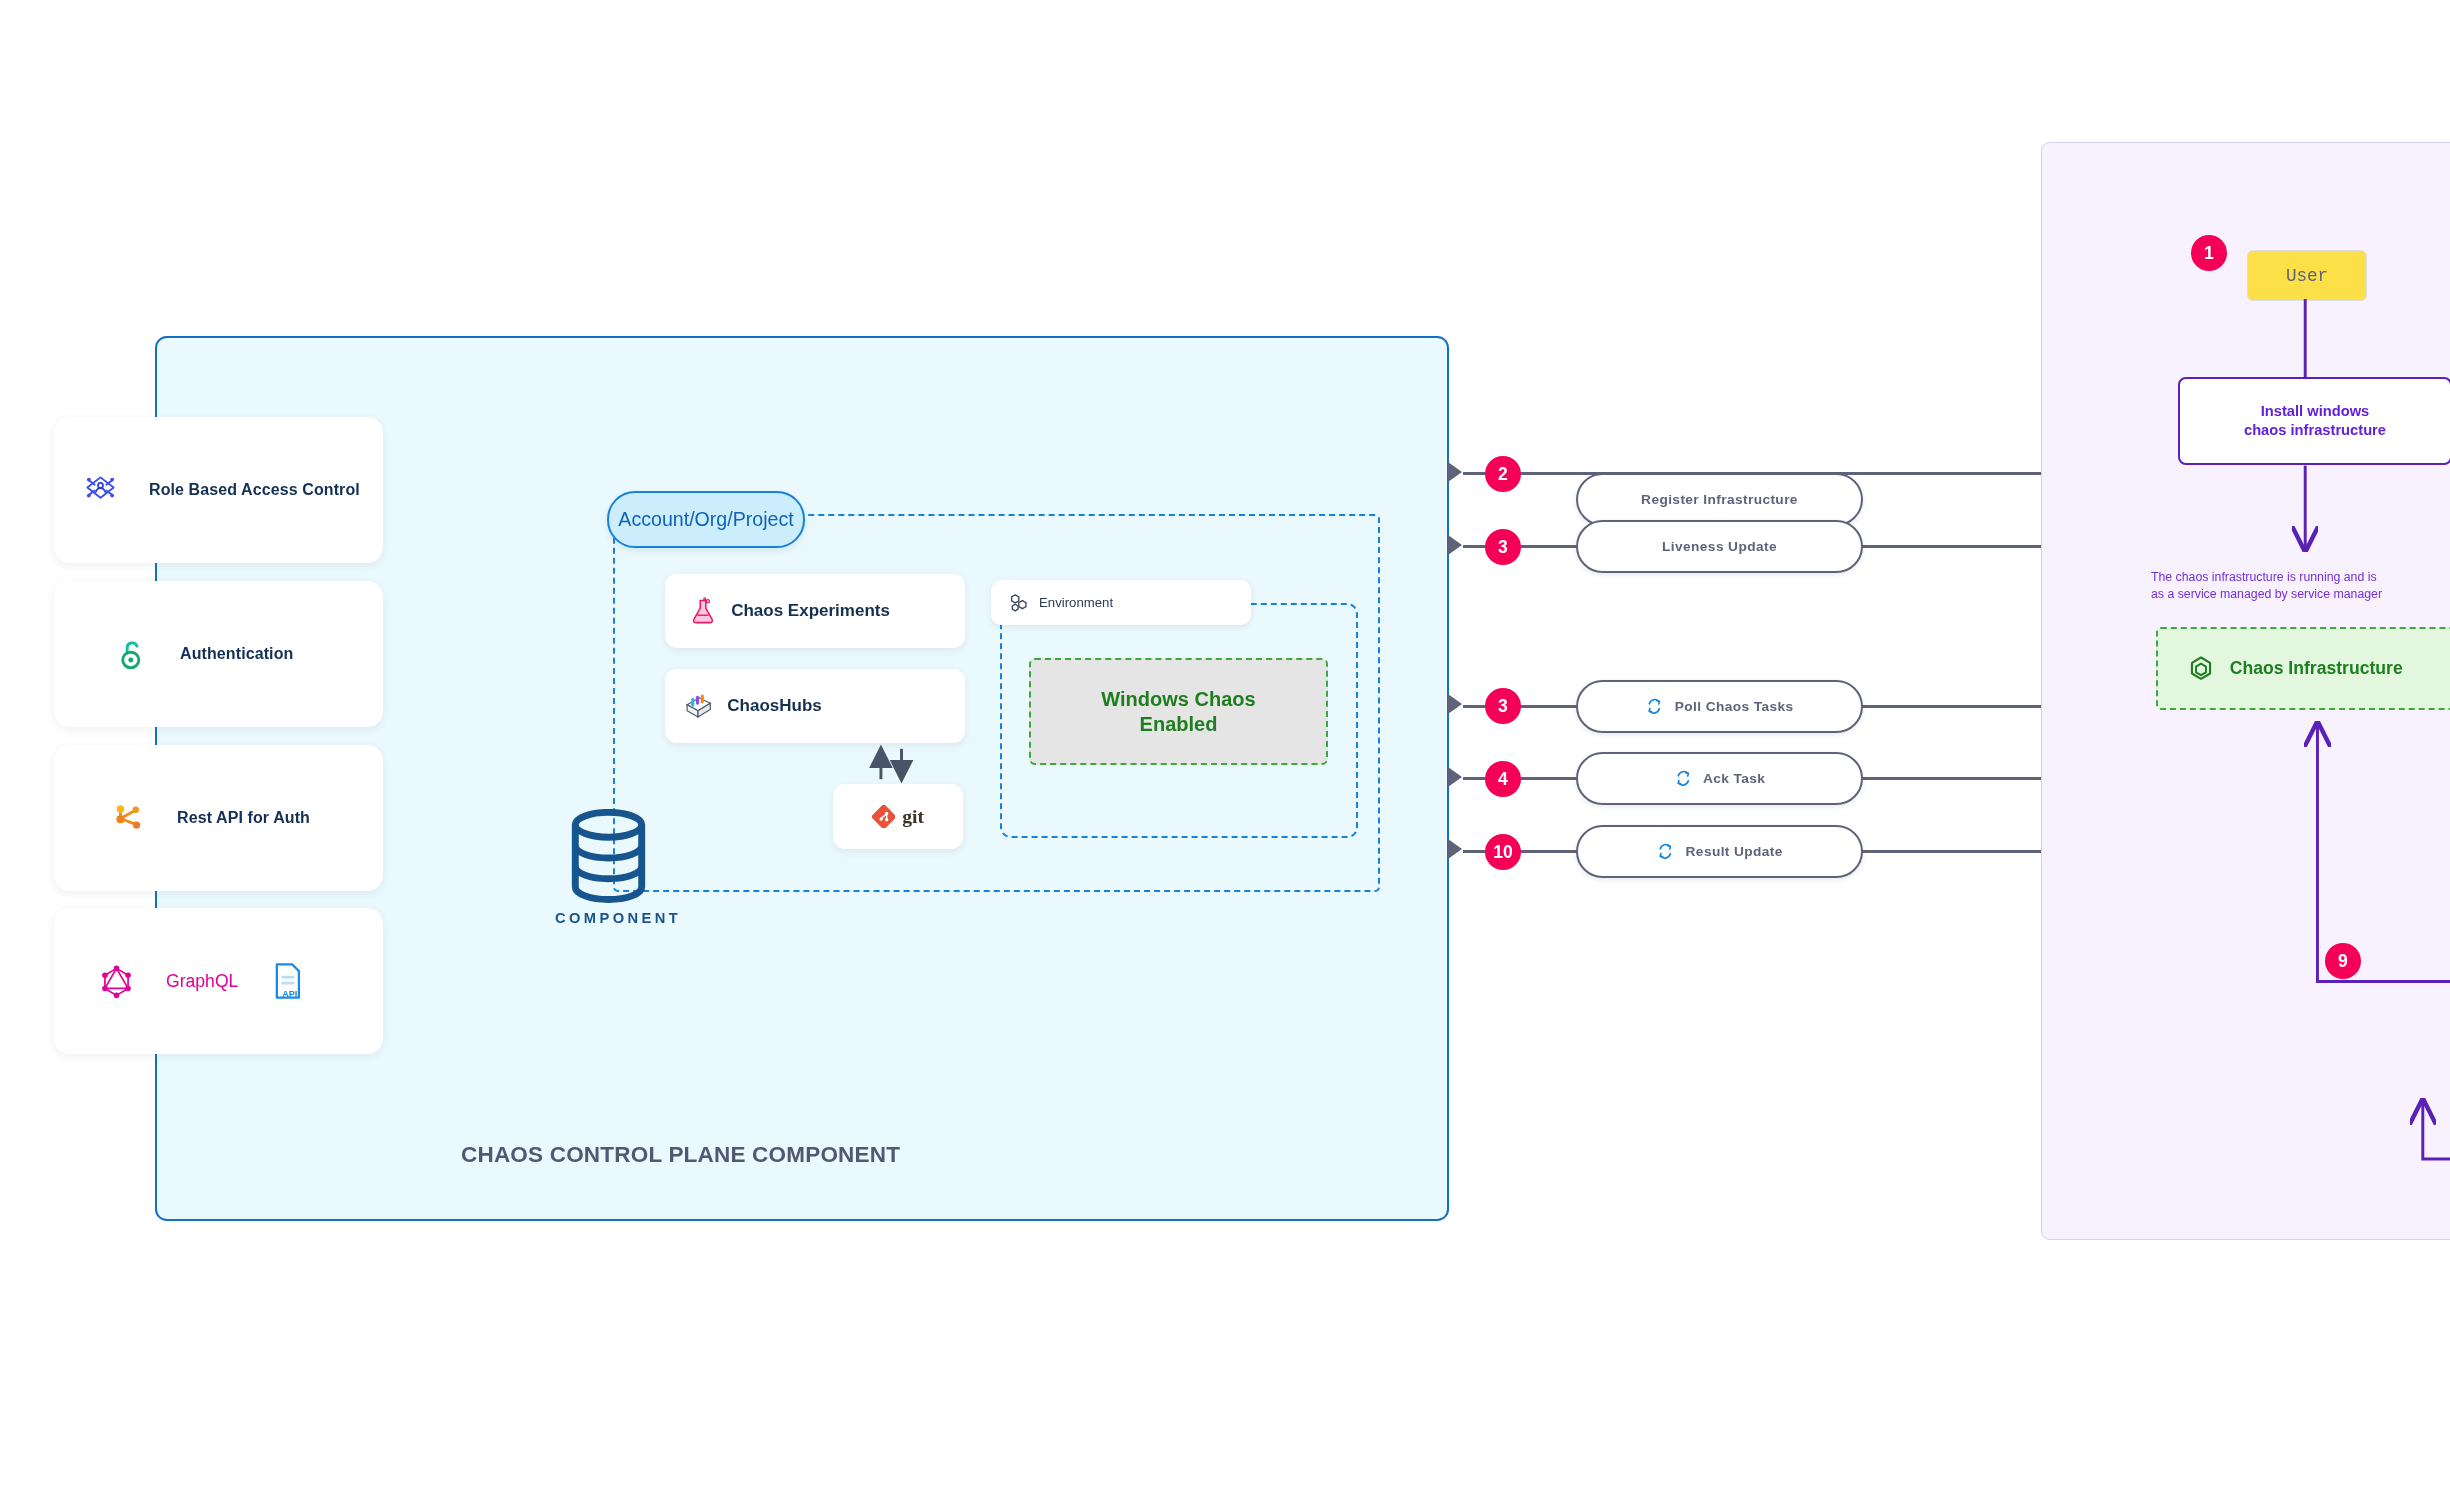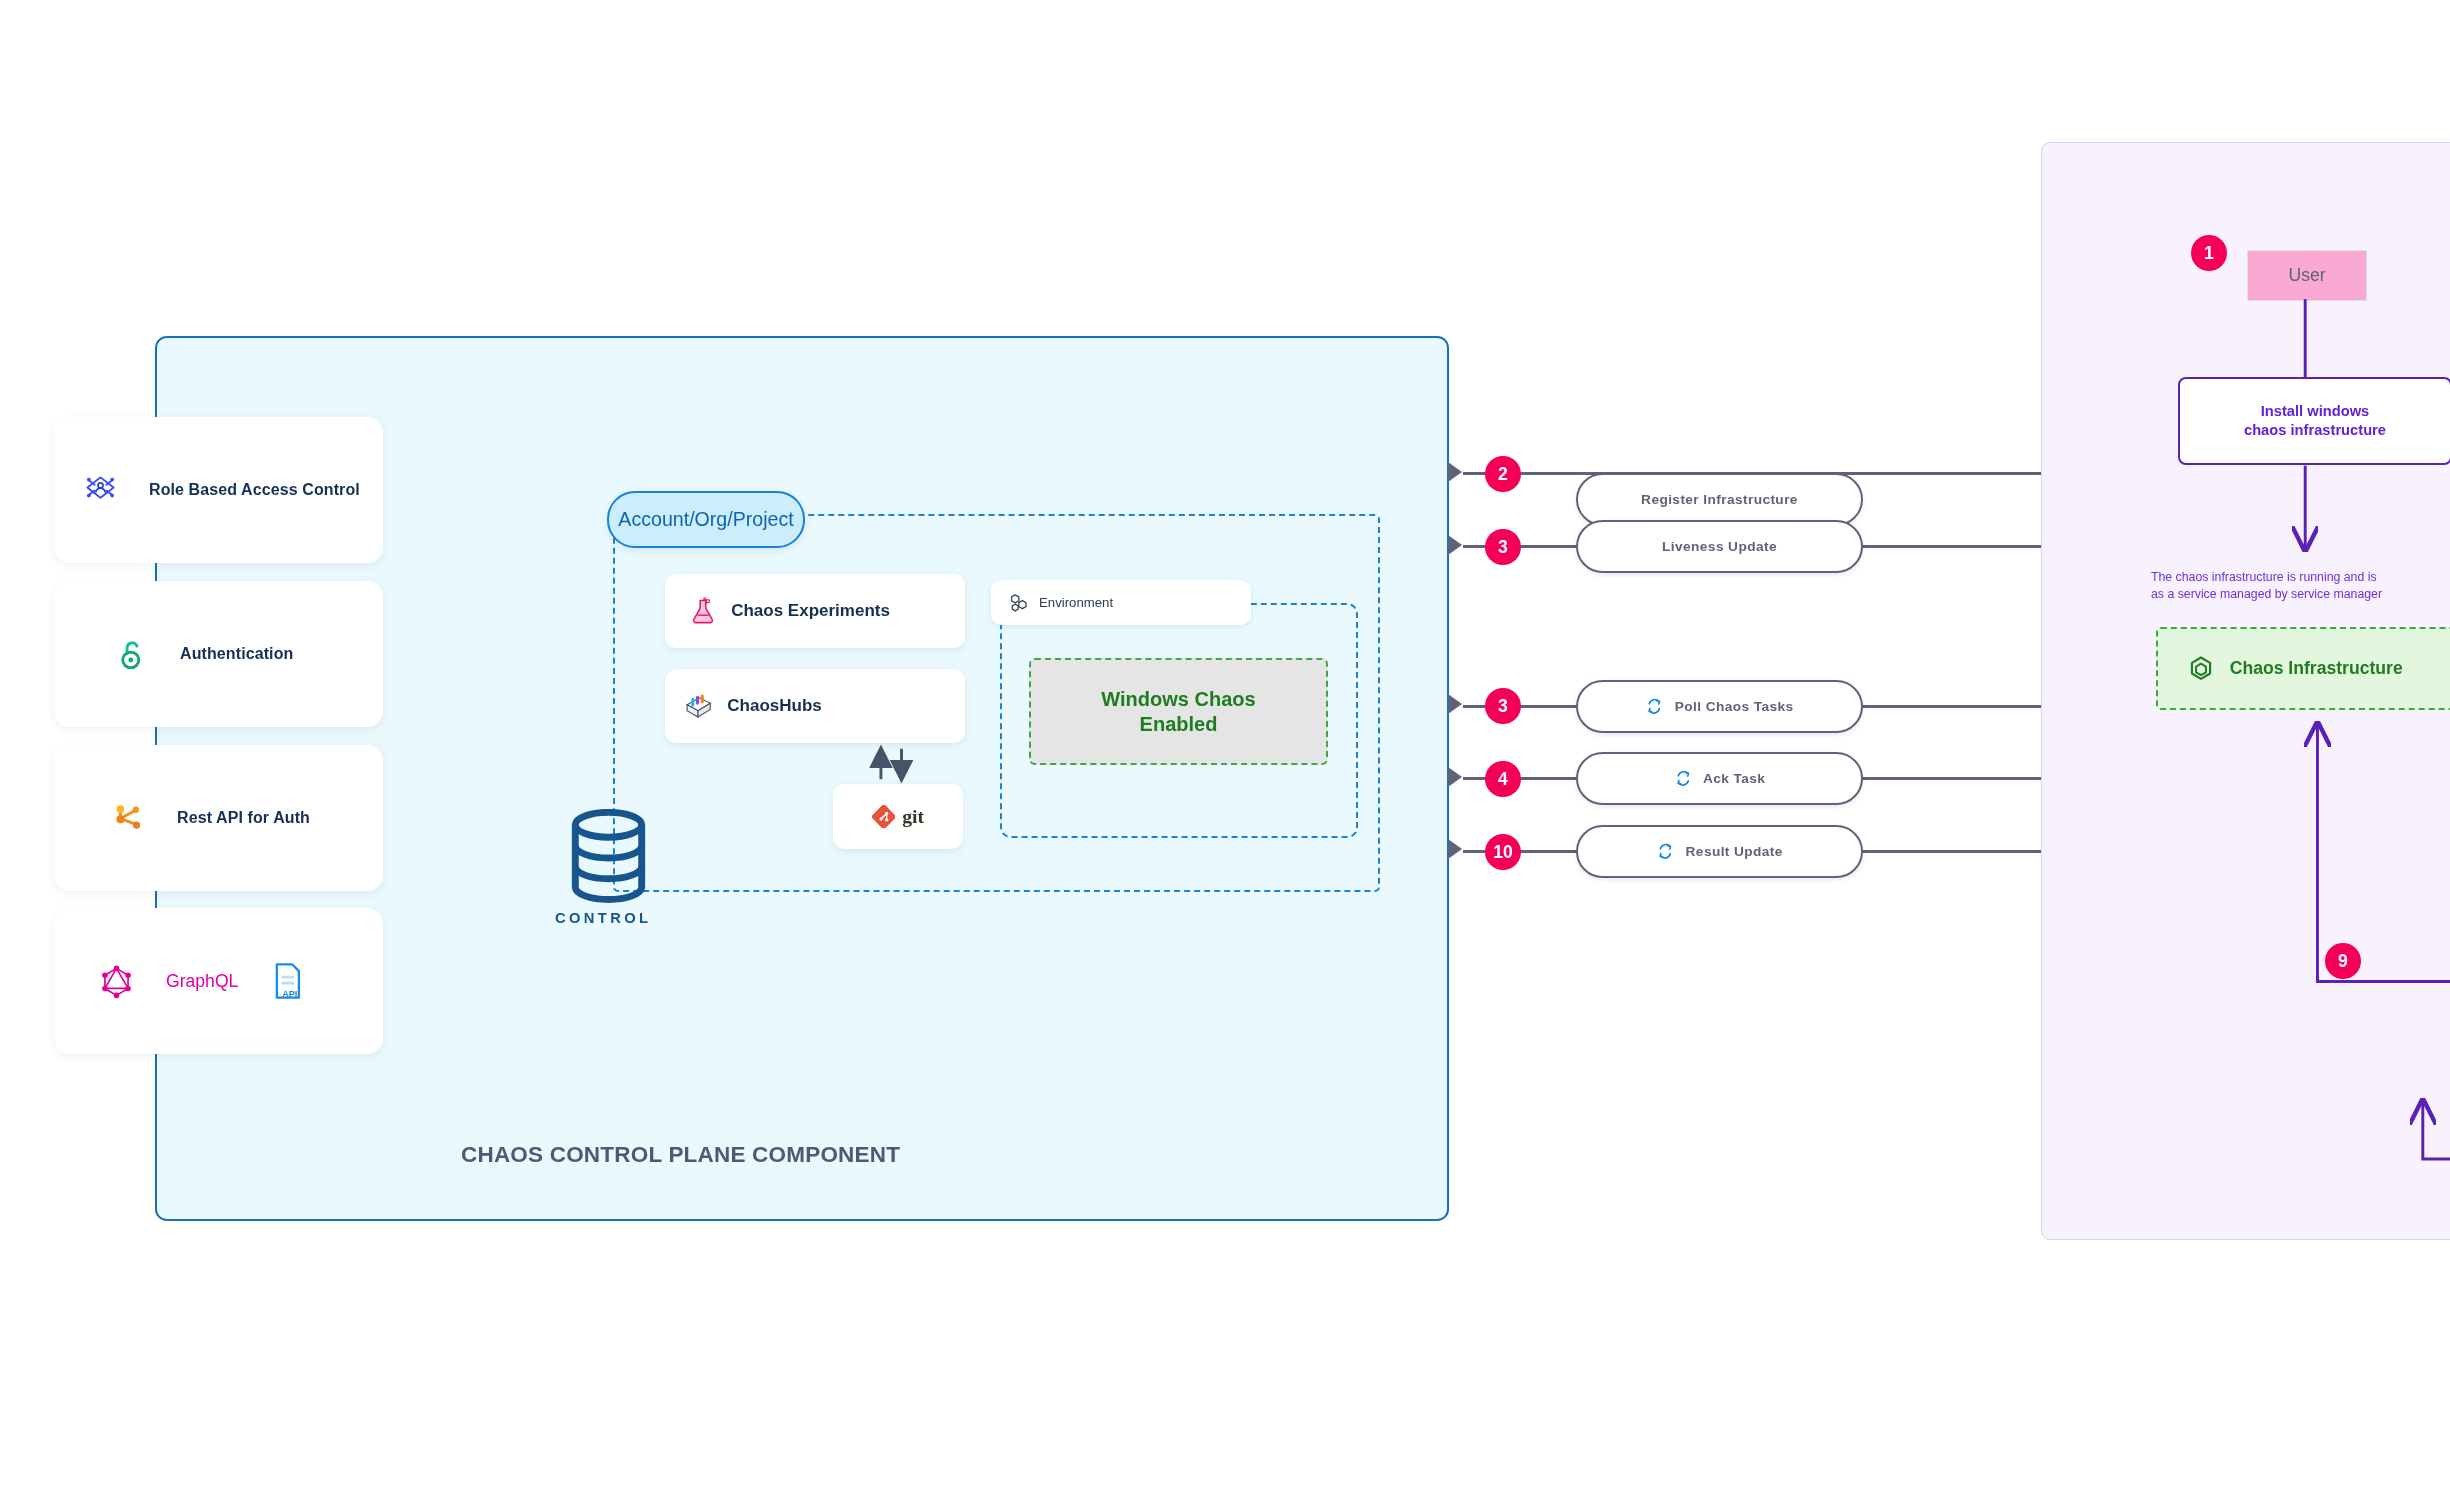--- a/index.html
+++ b/index.html
@@ -83,22 +83,22 @@
     background:#f7f2fe;border:1.5px solid #d9cdf5;border-radius:8.8px;box-sizing:border-box;
   }
   .pbox{
     position:absolute;background:#ffffff;border:2.5px solid #5b21b6;border-radius:7.8px;
     display:flex;align-items:center;justify-content:center;text-align:center;box-sizing:border-box;
   }
   .pbox span{font-size:13.2px;font-weight:700;color:#6320d8;line-height:1.3;}
   .ann{position:absolute;font-size:12.3px;color:#7230d9;line-height:1.38;}
 
   #user-box{
-    left:2247px;top:250px;width:118px;height:49px;background:#f9a8d4;border:1.5px solid #dcdfe6;
-    border-radius:1px;display:flex;align-items:center;justify-content:center;
+    left:2247px;top:250px;width:118px;height:49px;background:#fde047;border:1.5px solid #dcdfe6;
+    border-radius:6px;display:flex;align-items:center;justify-content:center;font-family:Liberation Mono, monospace;
   }
   #user-box span{font-size:17.6px;color:#5d6374;}
 
   #install-box{left:2178px;top:377px;width:274px;height:88px;}
   #install-box span{font-size:14.7px;}
 
   #chaos-infra{
     left:2156px;top:627px;width:323px;height:83px;background:#e3f6de;border:2px dashed #3da83d;
     border-radius:4.9px;box-sizing:border-box;display:flex;align-items:center;gap:14.7px;padding-left:29px;
   }
@@ -216,21 +216,21 @@
 <div class="abs" id="win-chaos">
   <span>Windows Chaos<br>Enabled</span>
 </div>
 
 <svg class="abs" style="left:567px;top:809px;" width="83" height="98" viewBox="0 0 60 70">
   <ellipse cx="30" cy="11" rx="24" ry="9" fill="none" stroke="#17558f" stroke-width="5"></ellipse>
   <path d="M6 11v15c0 5 10.7 9 24 9s24-4 24-9V11" fill="none" stroke="#17558f" stroke-width="5"></path>
   <path d="M6 26v15c0 5 10.7 9 24 9s24-4 24-9V26" fill="none" stroke="#17558f" stroke-width="5"></path>
   <path d="M6 41v15c0 5 10.7 9 24 9s24-4 24-9V41" fill="none" stroke="#17558f" stroke-width="5"></path>
 </svg>
-<div class="abs" id="db-label">CONTROL</div>
+<div class="abs" id="db-label">COMPONENT</div>
 <div class="abs" id="cp-title">CHAOS CONTROL PLANE COMPONENT</div>
 
 <div class="hline" style="left:1463px;top:472px;width:581px;"></div>
 <div class="arrowhead" style="left:1448px;top:462px;transform:scaleX(-1);"></div>
 <div class="badge" style="left:1485px;top:456px;">2</div>
 <div class="conn-pill" style="left:1576px;top:473px;width:287px;">
   <span class="t">Register Infrastructure</span>
 </div>
 
 <div class="hline" style="left:1463px;top:545px;width:581px;"></div>

